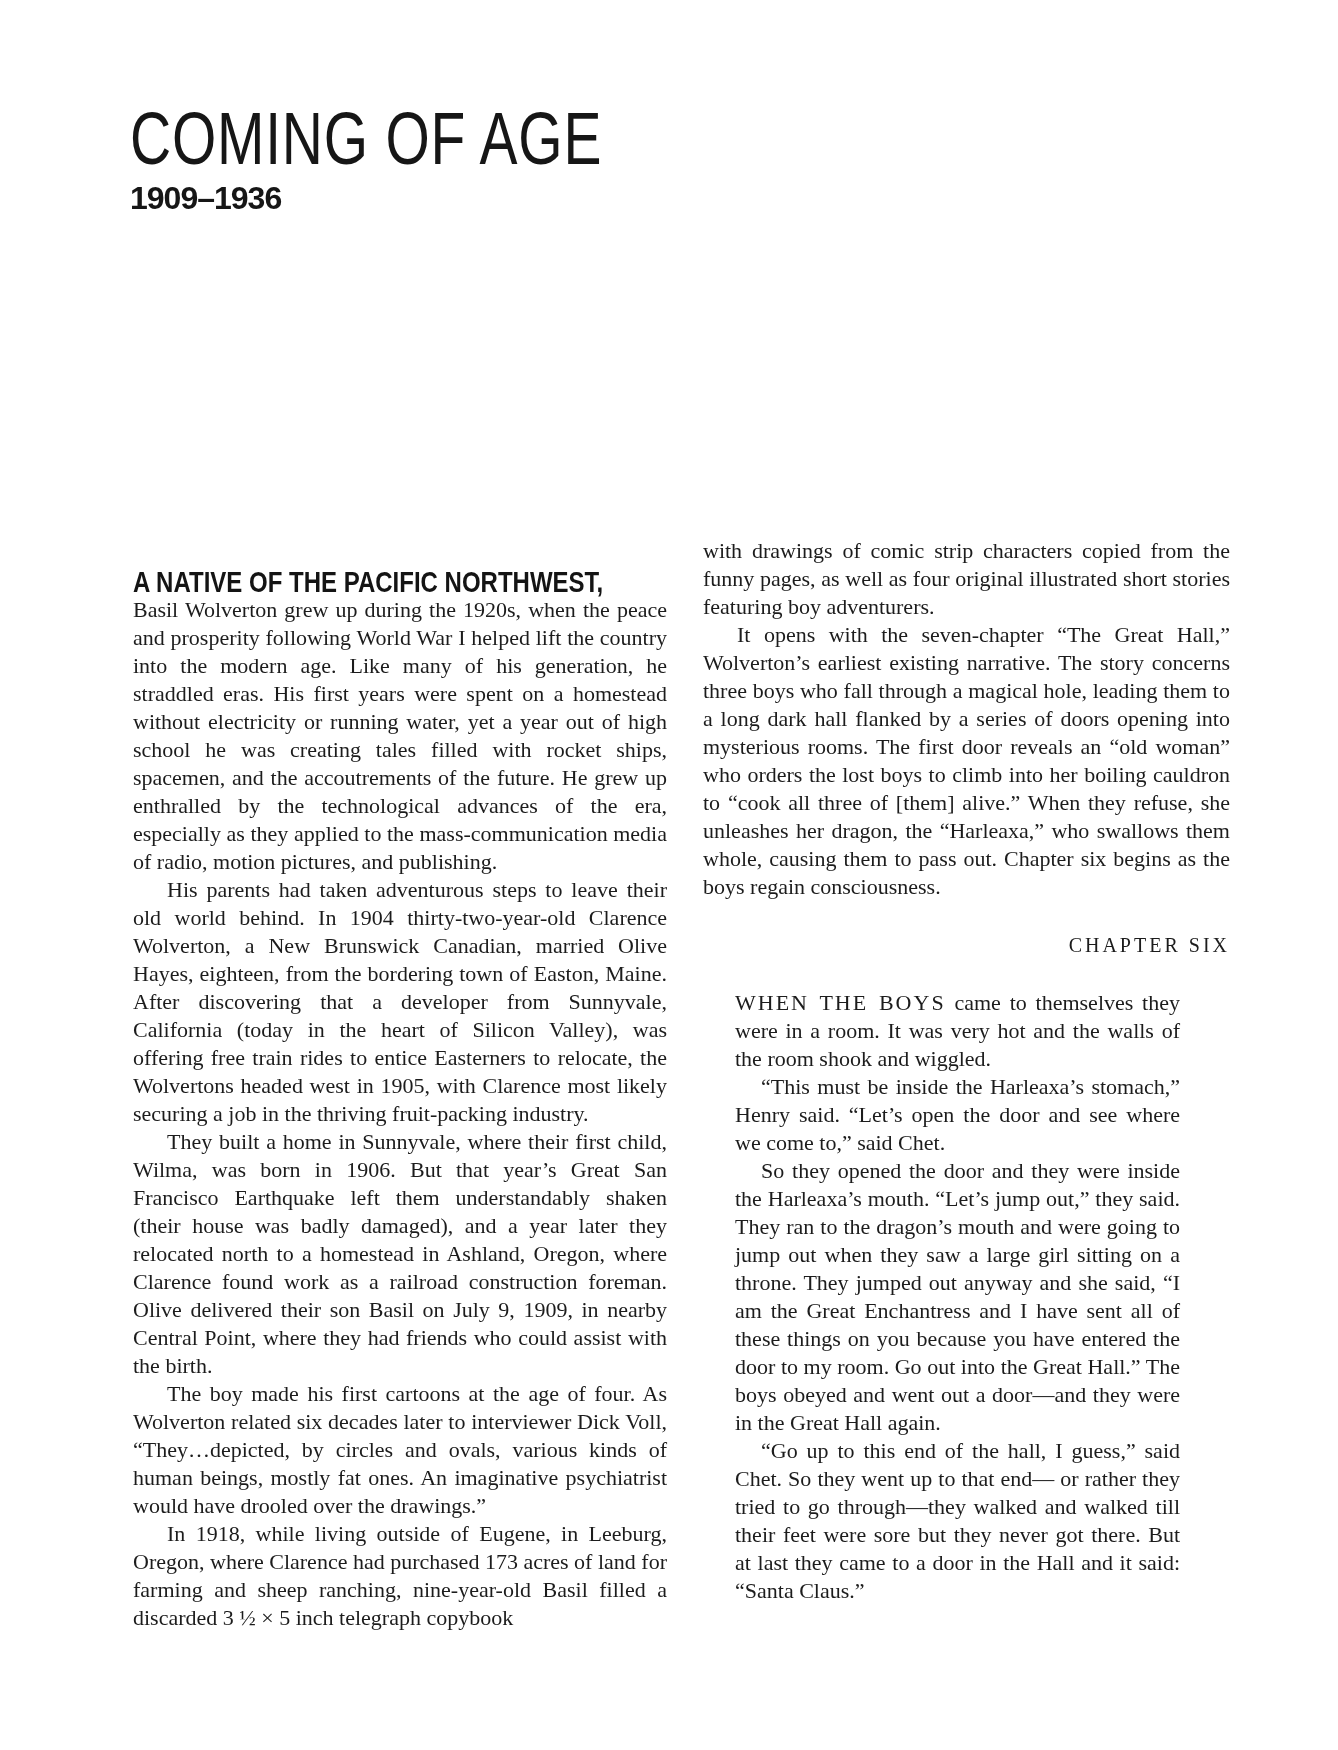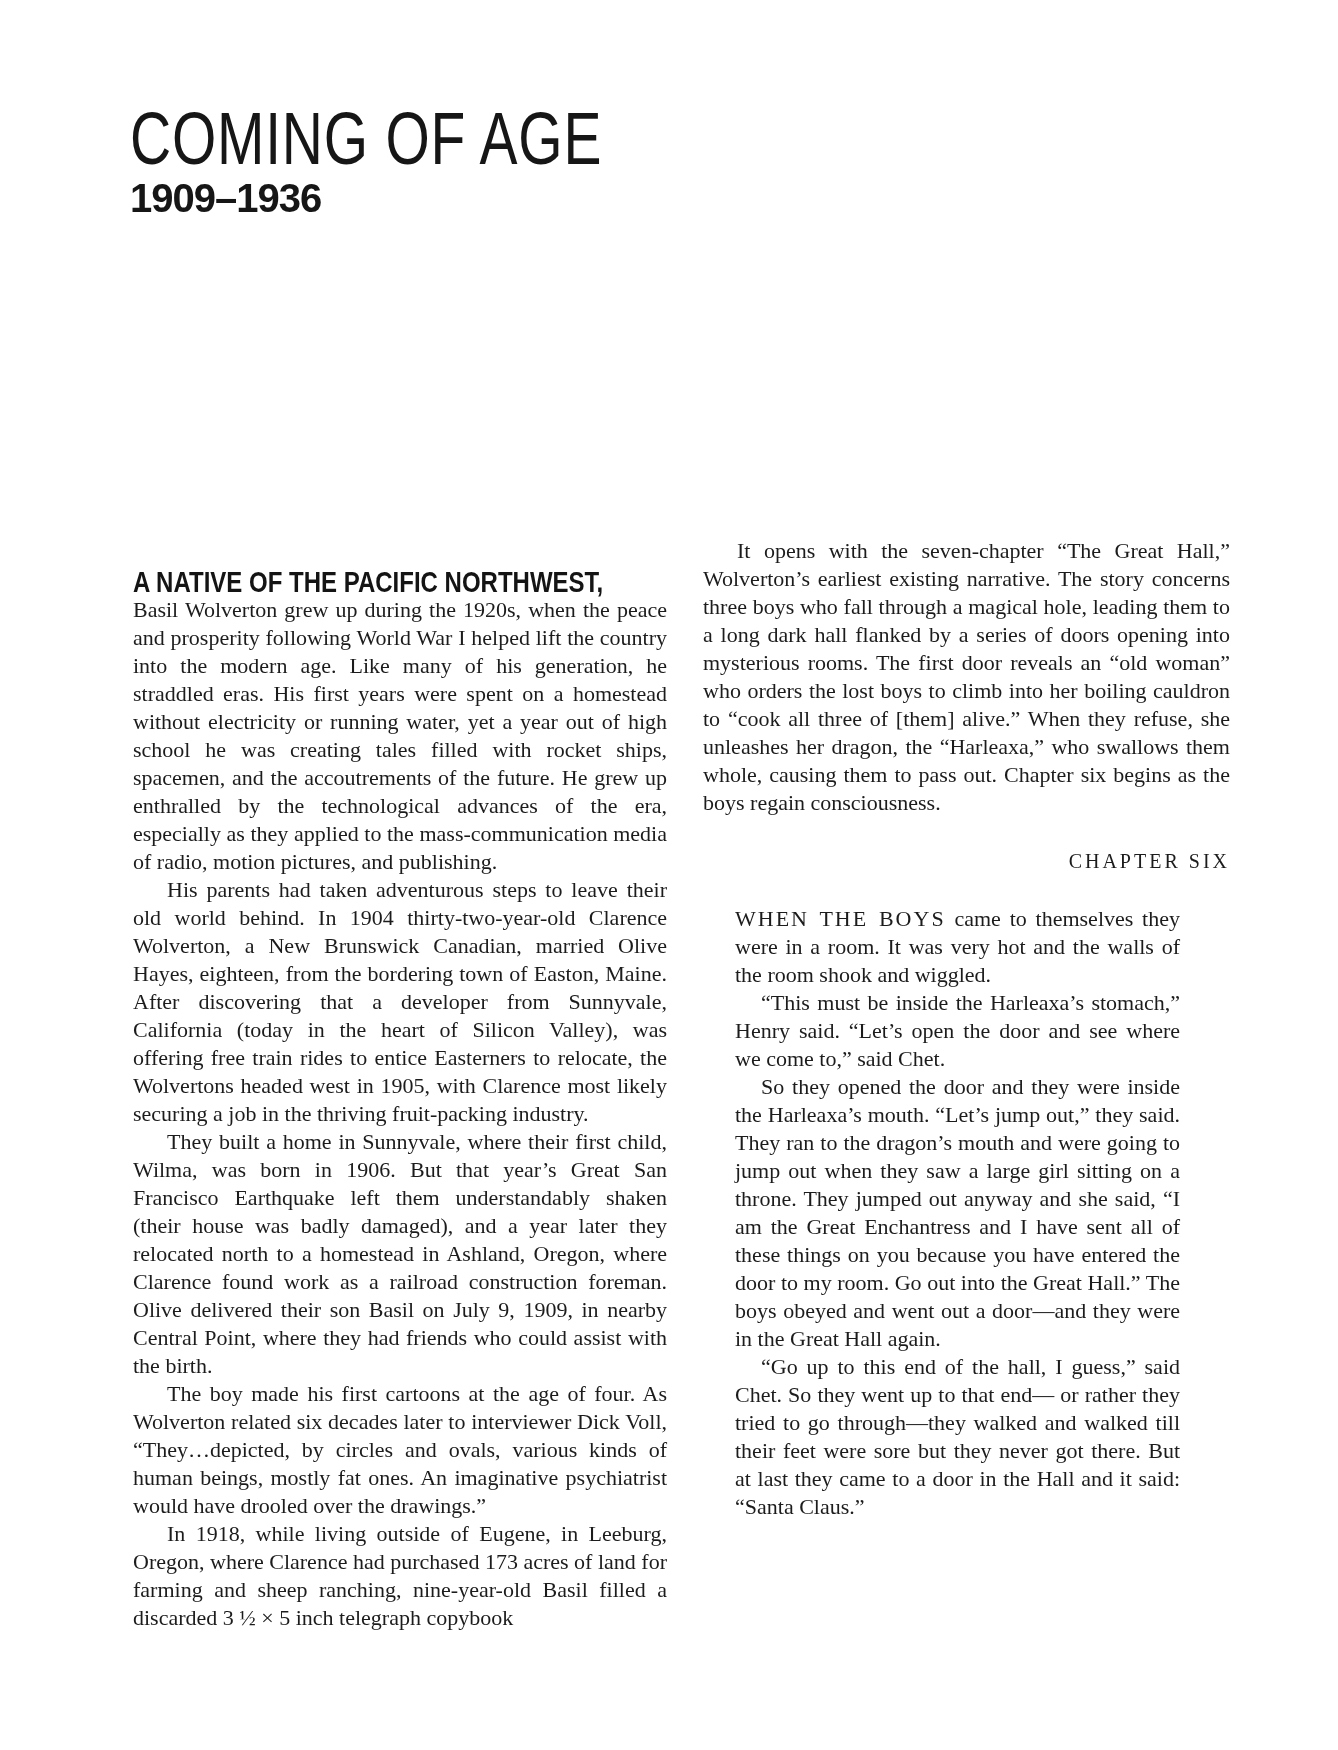--- a/index.html
+++ b/index.html
@@ -24,21 +24,21 @@
     letter-spacing: 1px;
     color: #161616;
     white-space: nowrap;
     transform: scaleX(0.77);
     transform-origin: left top;
   }
   .subtitle {
     margin: 2px 0 0 0;
     font-family: "Liberation Sans", sans-serif;
     font-weight: 700;
-    font-size: 40px;
+    font-size: 32px;
     line-height: 40px;
     letter-spacing: -1px;
     color: #161616;
     white-space: nowrap;
   }
 
   
   .col {
     position: absolute;
     top: 537px;
@@ -101,20 +101,21 @@
 
         <p class="para indent">The boy made his first cartoons at the age of four. As Wolverton related six decades later to interviewer Dick Voll, “They…depicted, by circles and ovals, various kinds of human beings, mostly fat ones. An imaginative psychiatrist would have drooled over the drawings.”</p>
 
         <p class="para indent">In 1918, while living outside of Eugene, in Leeburg, Oregon, where Clarence had purchased 173 acres of land for farming and sheep ranching, nine-year-old Basil filled a discarded 3 ½ × 5 inch telegraph copybook</p>
       </div>
   </div>
 
   <div class="col col-right">
     <div>
 
+        <p class="para">with drawings of comic strip characters copied from the funny pages, as well as four original illustrated short stories featuring boy adventurers.</p>
 
         <p class="para indent">It opens with the seven-chapter “The Great Hall,” Wolverton’s earliest existing narrative. The story concerns three boys who fall through a magical hole, leading them to a long dark hall flanked by a series of doors opening into mysterious rooms. The first door reveals an “old woman” who orders the lost boys to climb into her boiling cauldron to “cook all three of [them] alive.” When they refuse, she unleashes her dragon, the “Harleaxa,” who swallows them whole, causing them to pass out. Chapter six begins as the boys regain consciousness.</p>
       </div>
 
     <div class="chapter-heading">CHAPTER SIX</div>
 
     <div class="excerpt">
       <p class="para"><span class="lead-caps">WHEN THE BOYS</span><span> came to themselves they were in a room. It was very hot and the walls of the room shook and wiggled.</span></p>
       <div>
 

